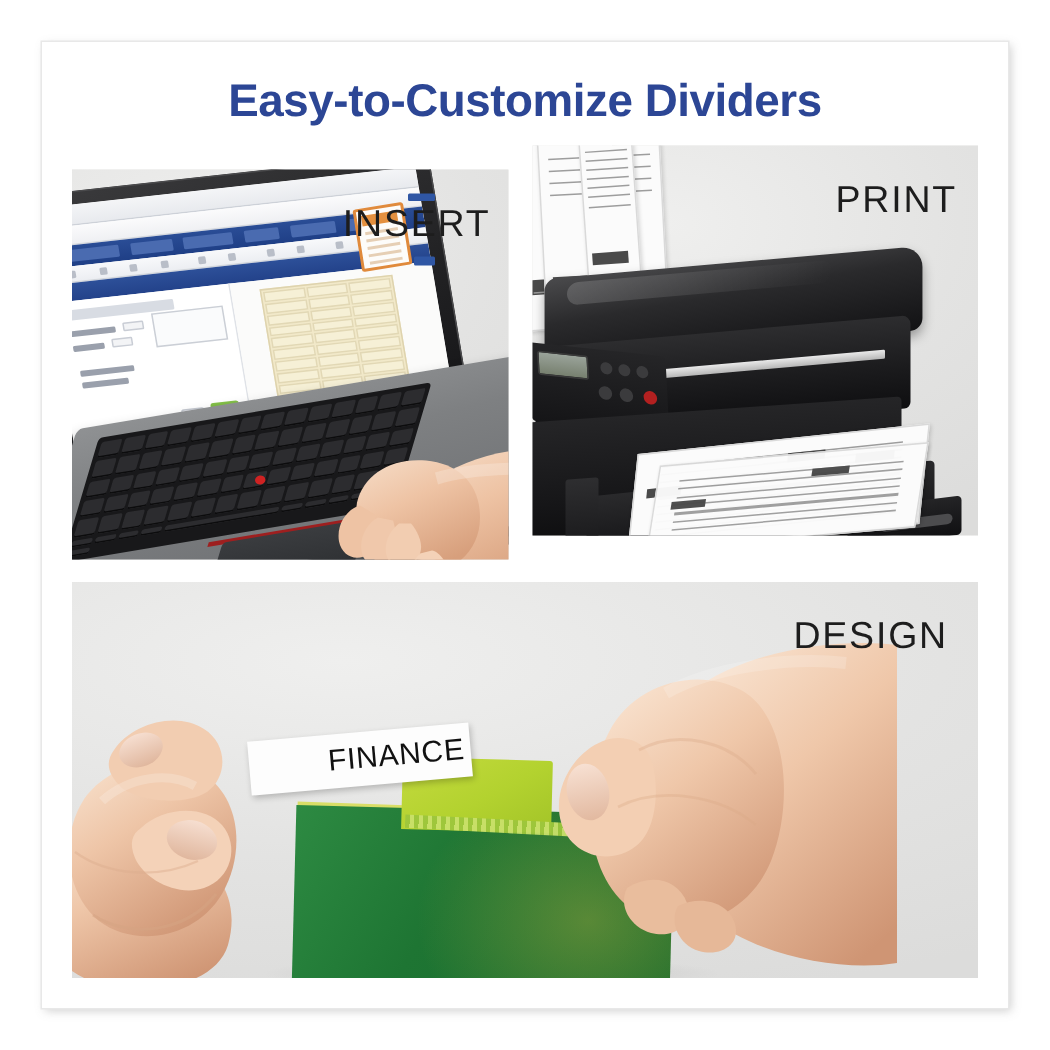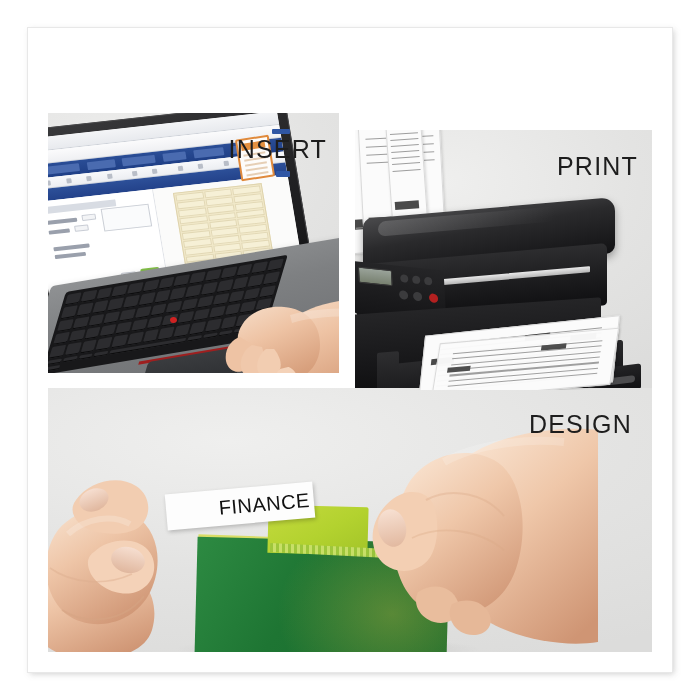--- a/index.html
+++ b/index.html
@@ -33,21 +33,21 @@
     white-space: nowrap;
   }
 
   
   .panel {
     position: absolute;
     background: #e5e5e4;
     overflow: hidden;
   }
   #panel-design { left: 20px;  top: 85px;  width: 291px; height: 260px; }
-  #panel-print  { left: 327px; top: 102px;  width: 297px; height: 260px; }
+  #panel-print  { left: 327px; top: 69px;  width: 297px; height: 260px; }
   #panel-insert { left: 20px;  top: 360px; width: 604px; height: 264px; }
 
   .panel-label {
     position: absolute;
     font-size: 25px;
     font-weight: 400;
     color: #1d1d1d;
     letter-spacing: 1.2px;
     white-space: nowrap;
     z-index: 40;
@@ -314,20 +314,21 @@
     position:absolute; left:130px; top:250px; width:300px; height:22px;
     background: radial-gradient(ellipse at center, rgba(130,130,130,0.30), rgba(0,0,0,0) 72%);
     z-index: 5;
   }
 </style>
 </head>
 <body>
 
 <div id="card">
 
+  <div id="title">Easy-to-Customize Dividers</div>
 
   <div class="panel" id="panel-design">
     <div class="photo-bg"></div>
 
     <div id="laptop-wrap">
 
       <div class="lid">
         <div class="screen">
           <div class="scr-topbar"></div>
           <div class="scr-ribbon"></div>

